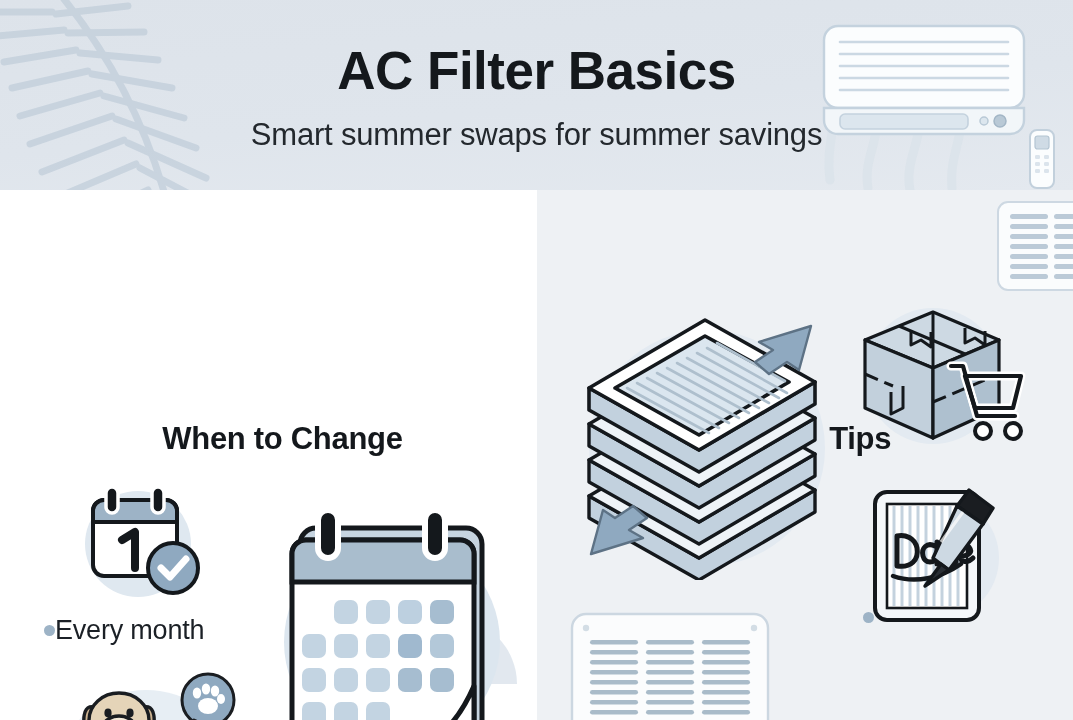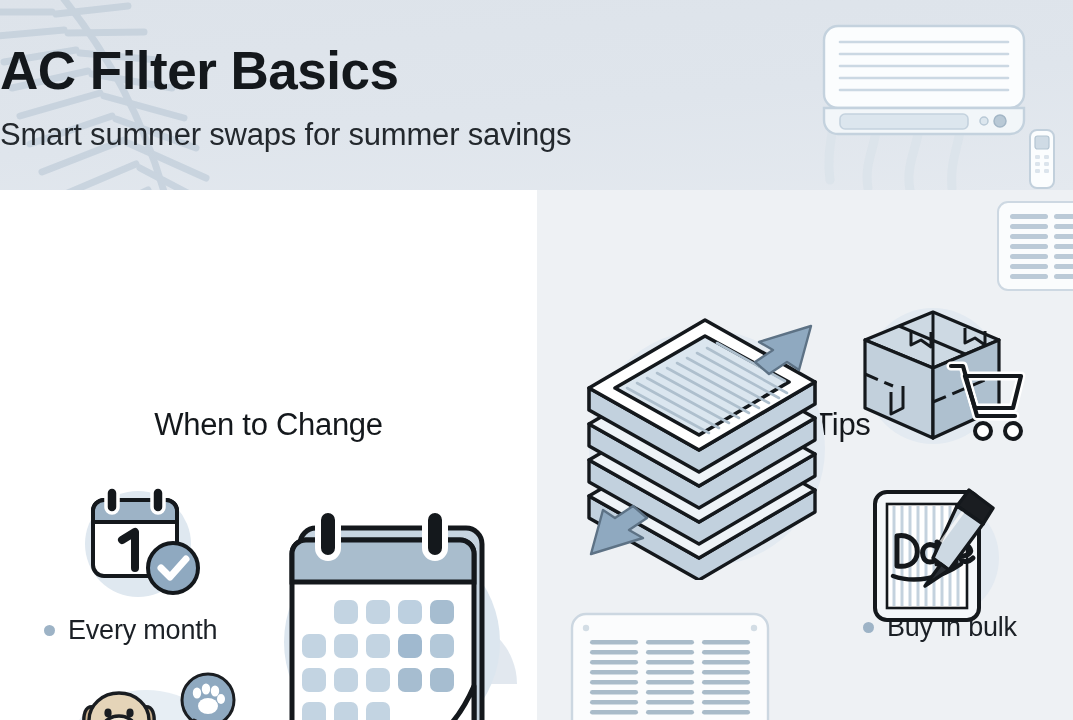--- a/index.html
+++ b/index.html
@@ -11,21 +11,21 @@
   }
   .poster{position:relative;width:1073px;height:720px;overflow:hidden;background:#ffffff;}
 
   
   .header{
     position:absolute;left:0;top:0;width:1073px;height:190px;
     background:linear-gradient(175deg,#dde3ea 0%,#dfe5ec 55%,#e4e9ef 100%);
     overflow:hidden;
   }
   .palm{position:absolute;left:-40px;top:-60px;width:330px;height:320px;opacity:.55;}
-  .header-text{position:absolute;left:0;top:0;width:1073px;text-align:left;}
+  .header-text{position:absolute;left:0;top:0;width:1073px;text-align:center;}
   .title{
     margin:0;padding-top:44px;
     font-size:53px;font-weight:700;letter-spacing:-.5px;color:#14181c;
     line-height:1;
   }
   .subtitle{
     margin:0;padding-top:22px;
     font-size:31px;font-weight:400;color:#23282d;letter-spacing:-.2px;line-height:1;
   }
   .ac-unit{position:absolute;left:820px;top:22px;width:210px;height:170px;}
@@ -39,27 +39,27 @@
   .panel-right{
     position:absolute;left:537px;top:190px;width:536px;height:530px;
     background:#eef1f4;overflow:hidden;
   }
   .watermark{position:absolute;left:285px;top:600px;width:260px;height:130px;opacity:.85;}
   .vent-tr{position:absolute;left:996px;top:200px;width:96px;height:92px;}
   .vent-bc{position:absolute;left:570px;top:612px;width:200px;height:120px;}
 
   .col-head{
     position:absolute;top:218px;width:100%;text-align:center;
-    font-size:31px;font-weight:400;color:#14181c;letter-spacing:-.3px;
-    margin:0;line-height:1.1;
+    font-size:31px;font-weight:700;color:#14181c;letter-spacing:-.3px;
+    margin:14px;line-height:1.1;
   }
 
   
   .bullet{
-    position:absolute;display:flex;align-items:center;gap:13px;
+    position:absolute;display:flex;align-items:center;
   }
   .dot{
     width:11px;height:11px;border-radius:50%;background:#9db3c6;flex:none;
   }
   .bullet-label{
     font-size:27px;color:#1b2026;font-weight:400;letter-spacing:-.2px;white-space:nowrap;
   }
 
   .art{position:absolute;}
   svg{display:block;}
@@ -369,21 +369,20 @@
       <g stroke="#14181c" stroke-width="4.2" fill="none" stroke-linecap="round" stroke-linejoin="round">
         <path d="M104 68 L 116 68 L 130 118 L 168 118"></path>
         <path d="M118 78 L 174 78 L 166 110 L 128 110 Z"></path>
       </g>
       <circle cx="136" cy="133" r="8" fill="#ffffff" stroke="#14181c" stroke-width="4"></circle>
       <circle cx="166" cy="133" r="8" fill="#ffffff" stroke="#14181c" stroke-width="4"></circle>
     </svg>
 
     <div class="bullet" style="left:326px;top:422px;">
       <span class="dot"></span>
-      <span class="bullet-label">Buy in bulk</span>
     </div>
 
     <svg class="art" style="left:320px;top:290px;width:170px;height:160px;" viewBox="0 0 170 160">
       <circle cx="80" cy="78" r="62" fill="#e3eaf1"></circle>
       <rect x="18" y="12" width="104" height="128" rx="12" fill="#f4f7fa" stroke="#14181c" stroke-width="4"></rect>
       <rect x="30" y="24" width="80" height="104" fill="#ffffff" stroke="#14181c" stroke-width="2.6"></rect>
       <g stroke="#c4d2de" stroke-width="3">
         <path d="M37 26 V126"></path>
           <path d="M45 26 V126"></path>
           <path d="M53 26 V126"></path>

